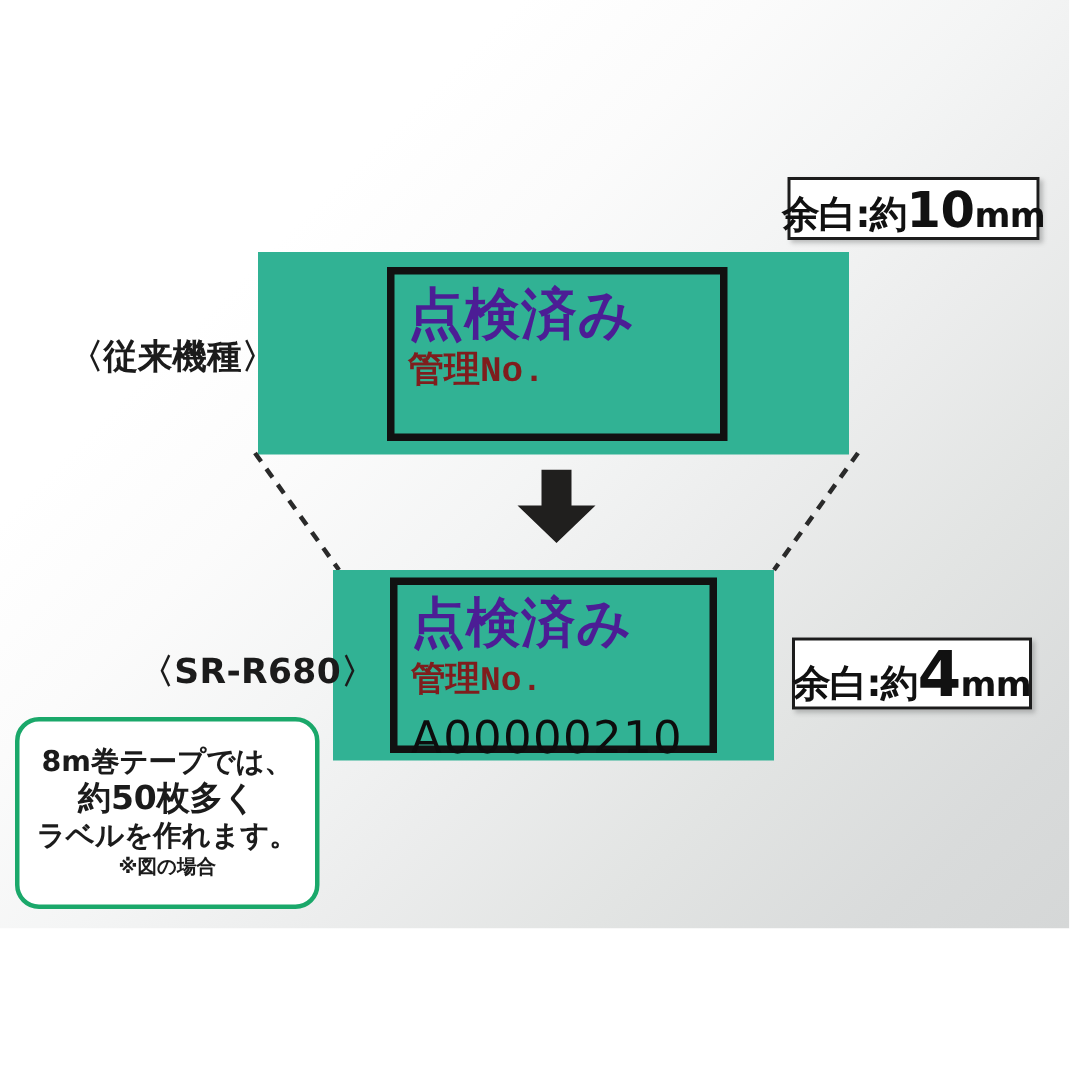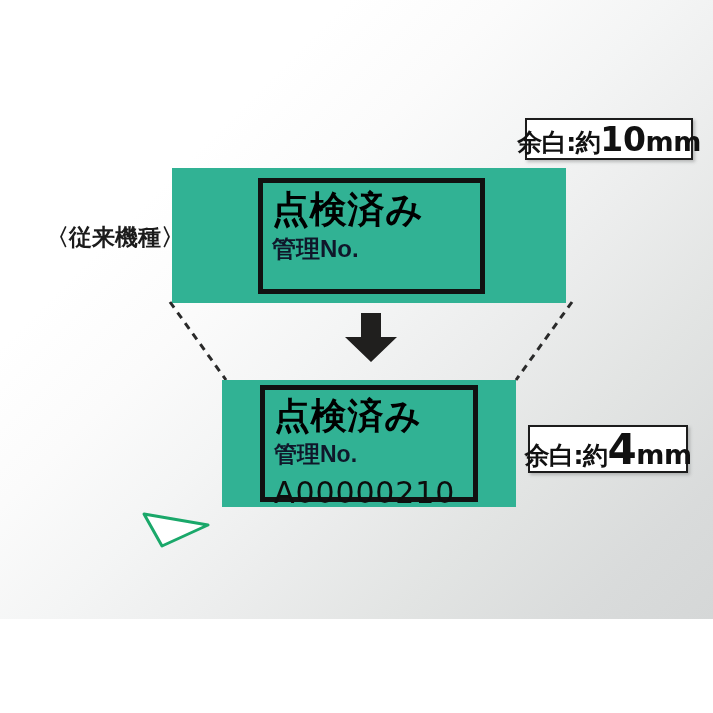--- a/index.html
+++ b/index.html
@@ -71,29 +71,29 @@
     right: 6px;
     top: 2px;
     bottom: 2px;
     display: flex;
     flex-direction: column;
     justify-content: flex-start;
   }
   .line-title {
     font-family: "DejaVu Sans", "Liberation Sans", sans-serif;
     font-weight: 700;
-    color: #000000;
+    color: #4c1d95;
     letter-spacing: 0.02em;
     line-height: 1.0;
     white-space: nowrap;
   }
   .line-sub {
-    font-family: Liberation Sans, sans-serif;
+    font-family: Liberation Mono, monospace;
     font-weight: 600;
-    color: #0f172a;
+    color: #7f1d1d;
     line-height: 1.0;
     white-space: nowrap;
   }
   .line-code {
     font-family: "DejaVu Sans", "Liberation Sans", sans-serif;
     font-weight: 400;
     color: #0d0d0d;
     letter-spacing: 0.03em;
     line-height: 1.0;
     white-space: nowrap;
@@ -123,21 +123,21 @@
   }
   .margin-box .mb-text {
     font-family: "DejaVu Sans", "Liberation Sans", sans-serif;
     font-weight: 700;
     color: #111111;
     display: inline-flex;
     align-items: baseline;
   }
   .mb-label { font-size: 25px; letter-spacing: -0.02em; }
   .mb-num   { font-size: 33px; letter-spacing: -0.01em; }
-  .mb-unit  { font-size: 27px; letter-spacing: -0.02em; }
+  .mb-unit  { font-size: 23px; letter-spacing: -0.02em; }
   .mb-num-big { font-size: 42px; font-weight: 700; letter-spacing: -0.01em; }
 
   
   #down-arrow {
     position: absolute;
   }
 
   
   #speech-bubble {
     position: absolute;
@@ -205,26 +205,33 @@
   <div class="tape" style="left:222px; top:380px; width:294px; height:127px;">
     <div class="tape-frame" style="left:38px; top:5px; width:218px; height:117px;">
       <div class="frame-inner">
         <div class="line-title" style="font-size:36px; margin-top:6px;">点検済み</div>
         <div class="line-sub" style="font-size:23px; margin-top:9px;">管理No.</div>
         <div class="line-code" style="font-size:30px; margin-top:12px;">A00000210</div>
       </div>
     </div>
   </div>
 
+  <div class="model-caption" style="left:93px; top:432px; font-size:23px; letter-spacing:0.01em;">〈SR-R680〉</div>
 
   <div class="margin-box" style="left:528px; top:425px; width:160px; height:48px;">
     <span class="mb-text">
       <span class="mb-label">余白:約</span>
         <span class="mb-num-big">4</span>
         <span class="mb-unit">mm</span>
     </span>
   </div>
 
   <svg id="bubble-tail" style="left:140px; top:508px; width:72px; height:42px;" viewBox="0 0 72 42">
     <path d="M4,6 L68,17 L22,38 Z" fill="#ffffff" stroke="#1aa86a" stroke-width="3" stroke-linejoin="round"></path>
   </svg>
+  <div id="speech-bubble" style="left:10px; top:478px; width:203px; height:128px;">
+    <div class="bub-line bub-l1">8m巻テープでは、</div>
+    <div class="bub-line bub-l2">約50枚多く</div>
+    <div class="bub-line bub-l3">ラベルを作れます。</div>
+    <div class="bub-line bub-note">※図の場合</div>
+  </div>
 
 </div>
 
 </body></html>

